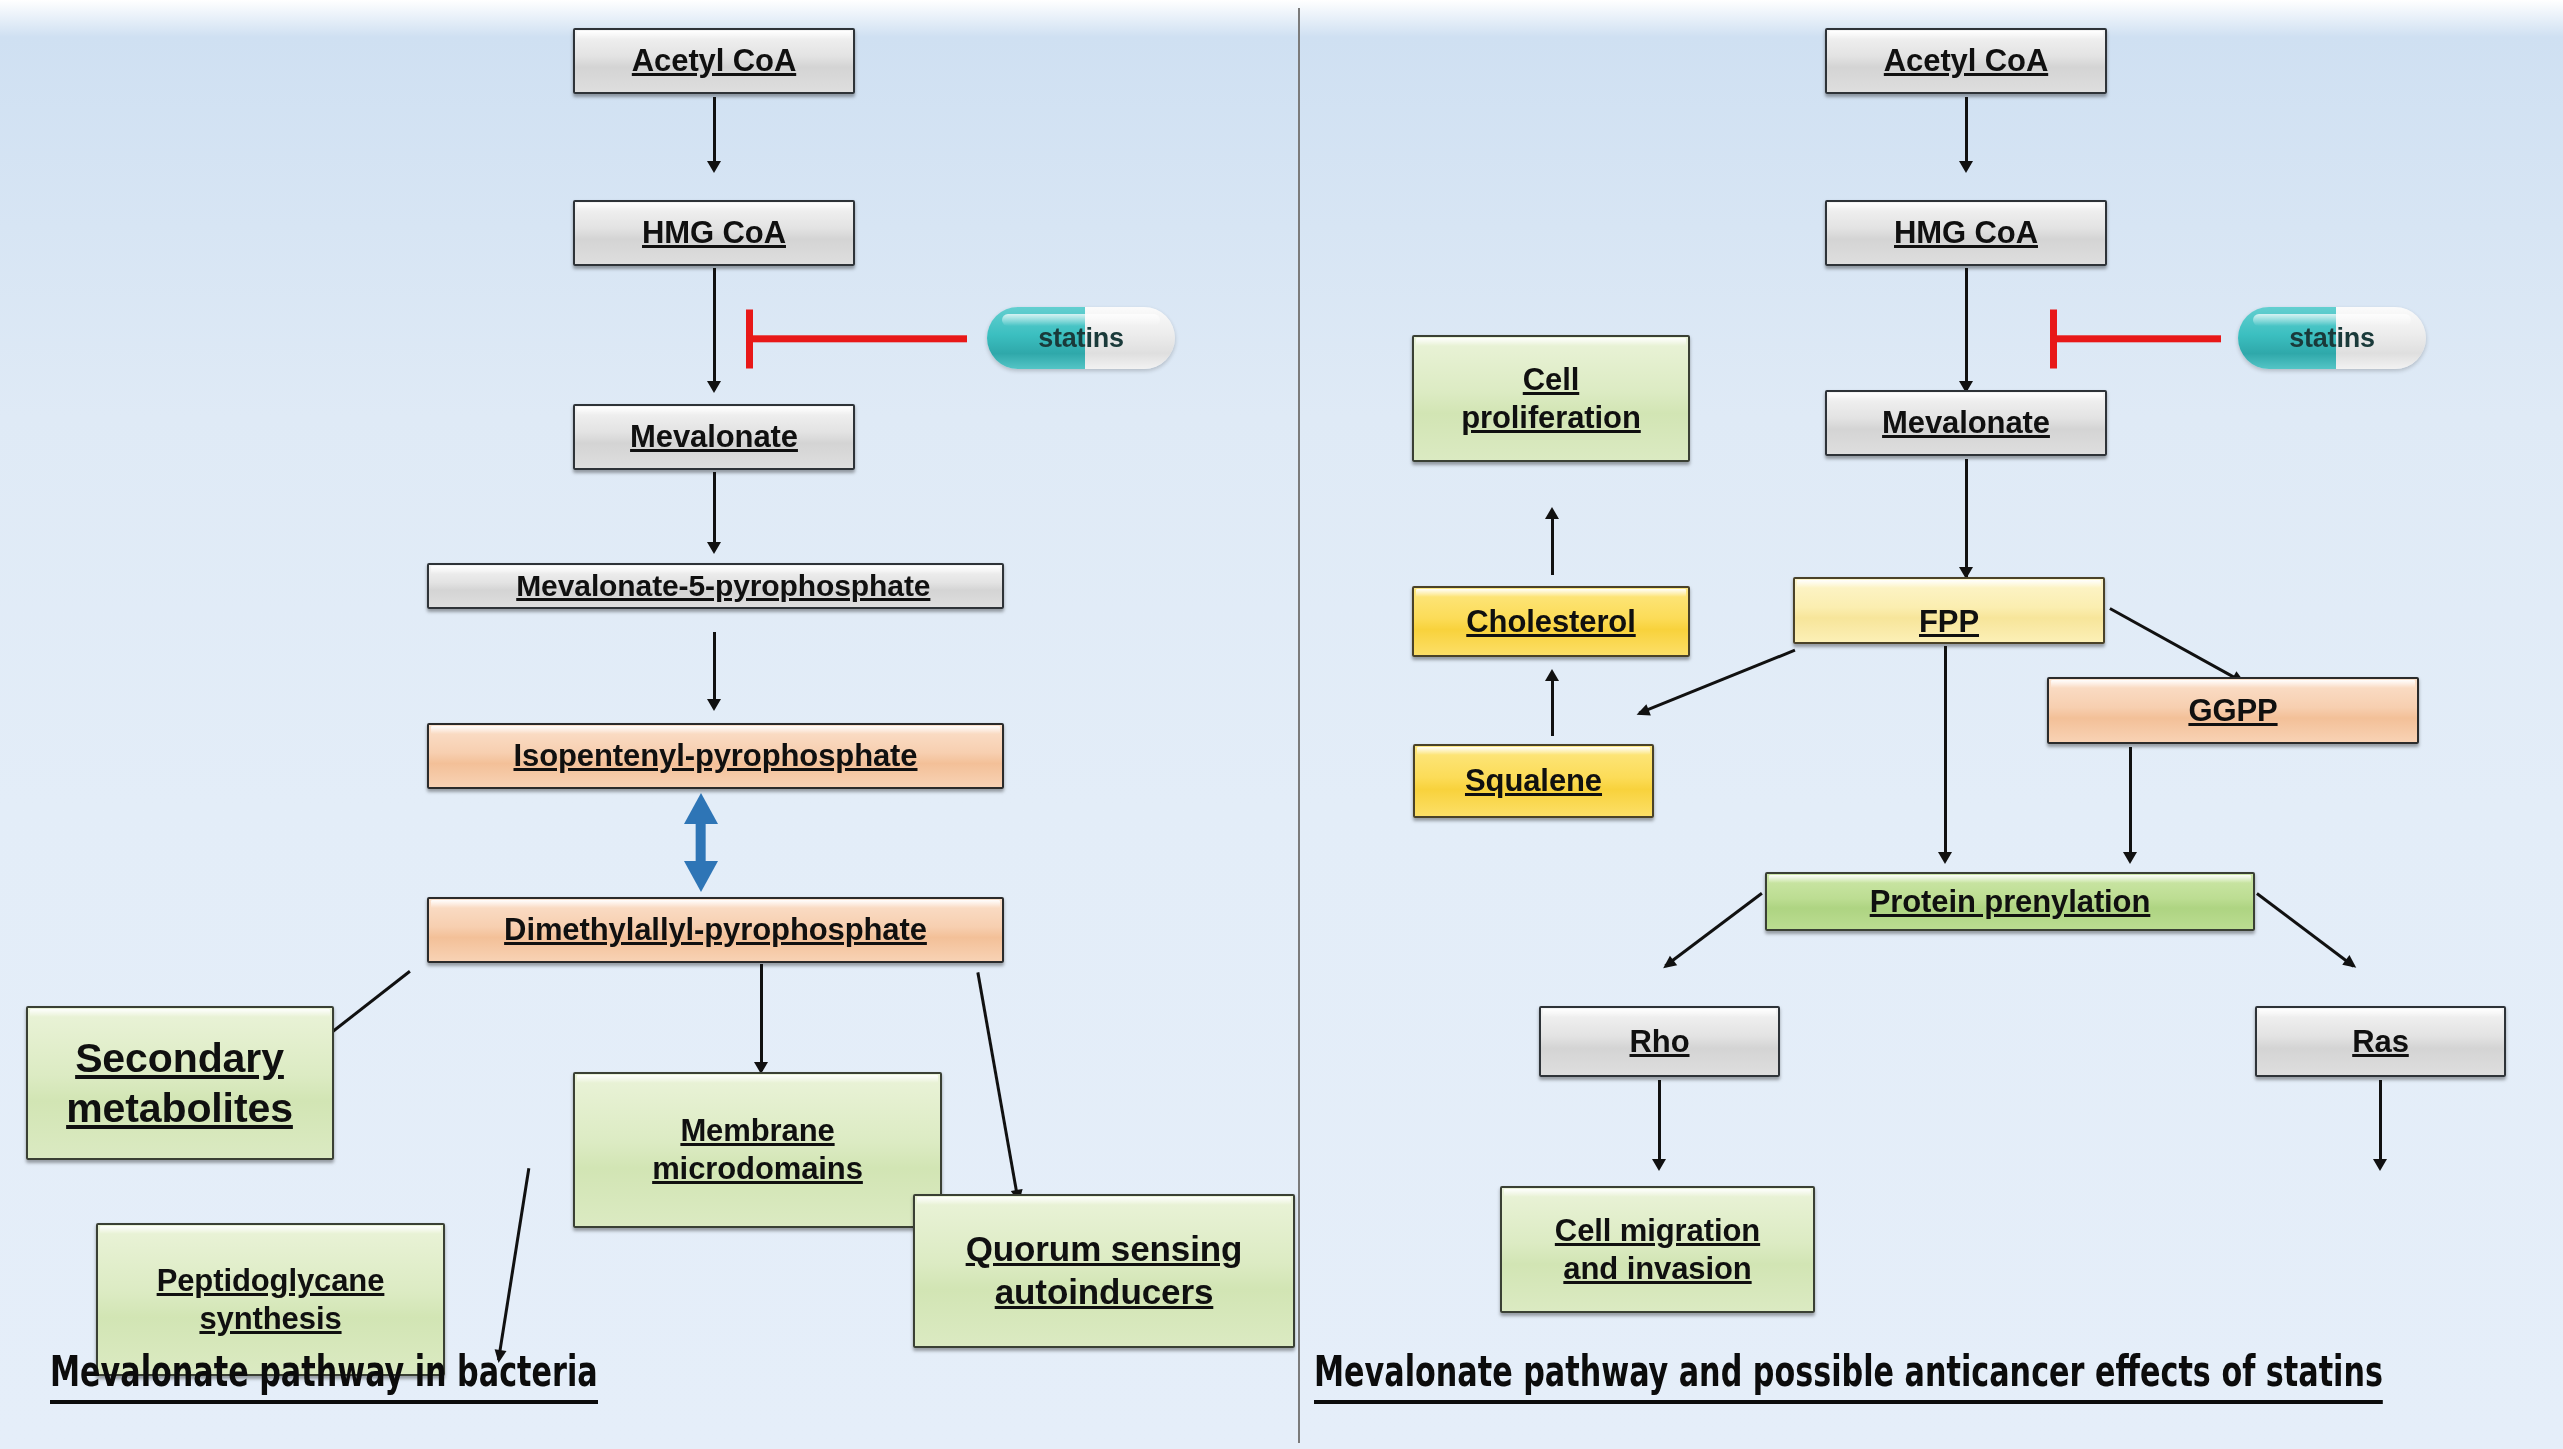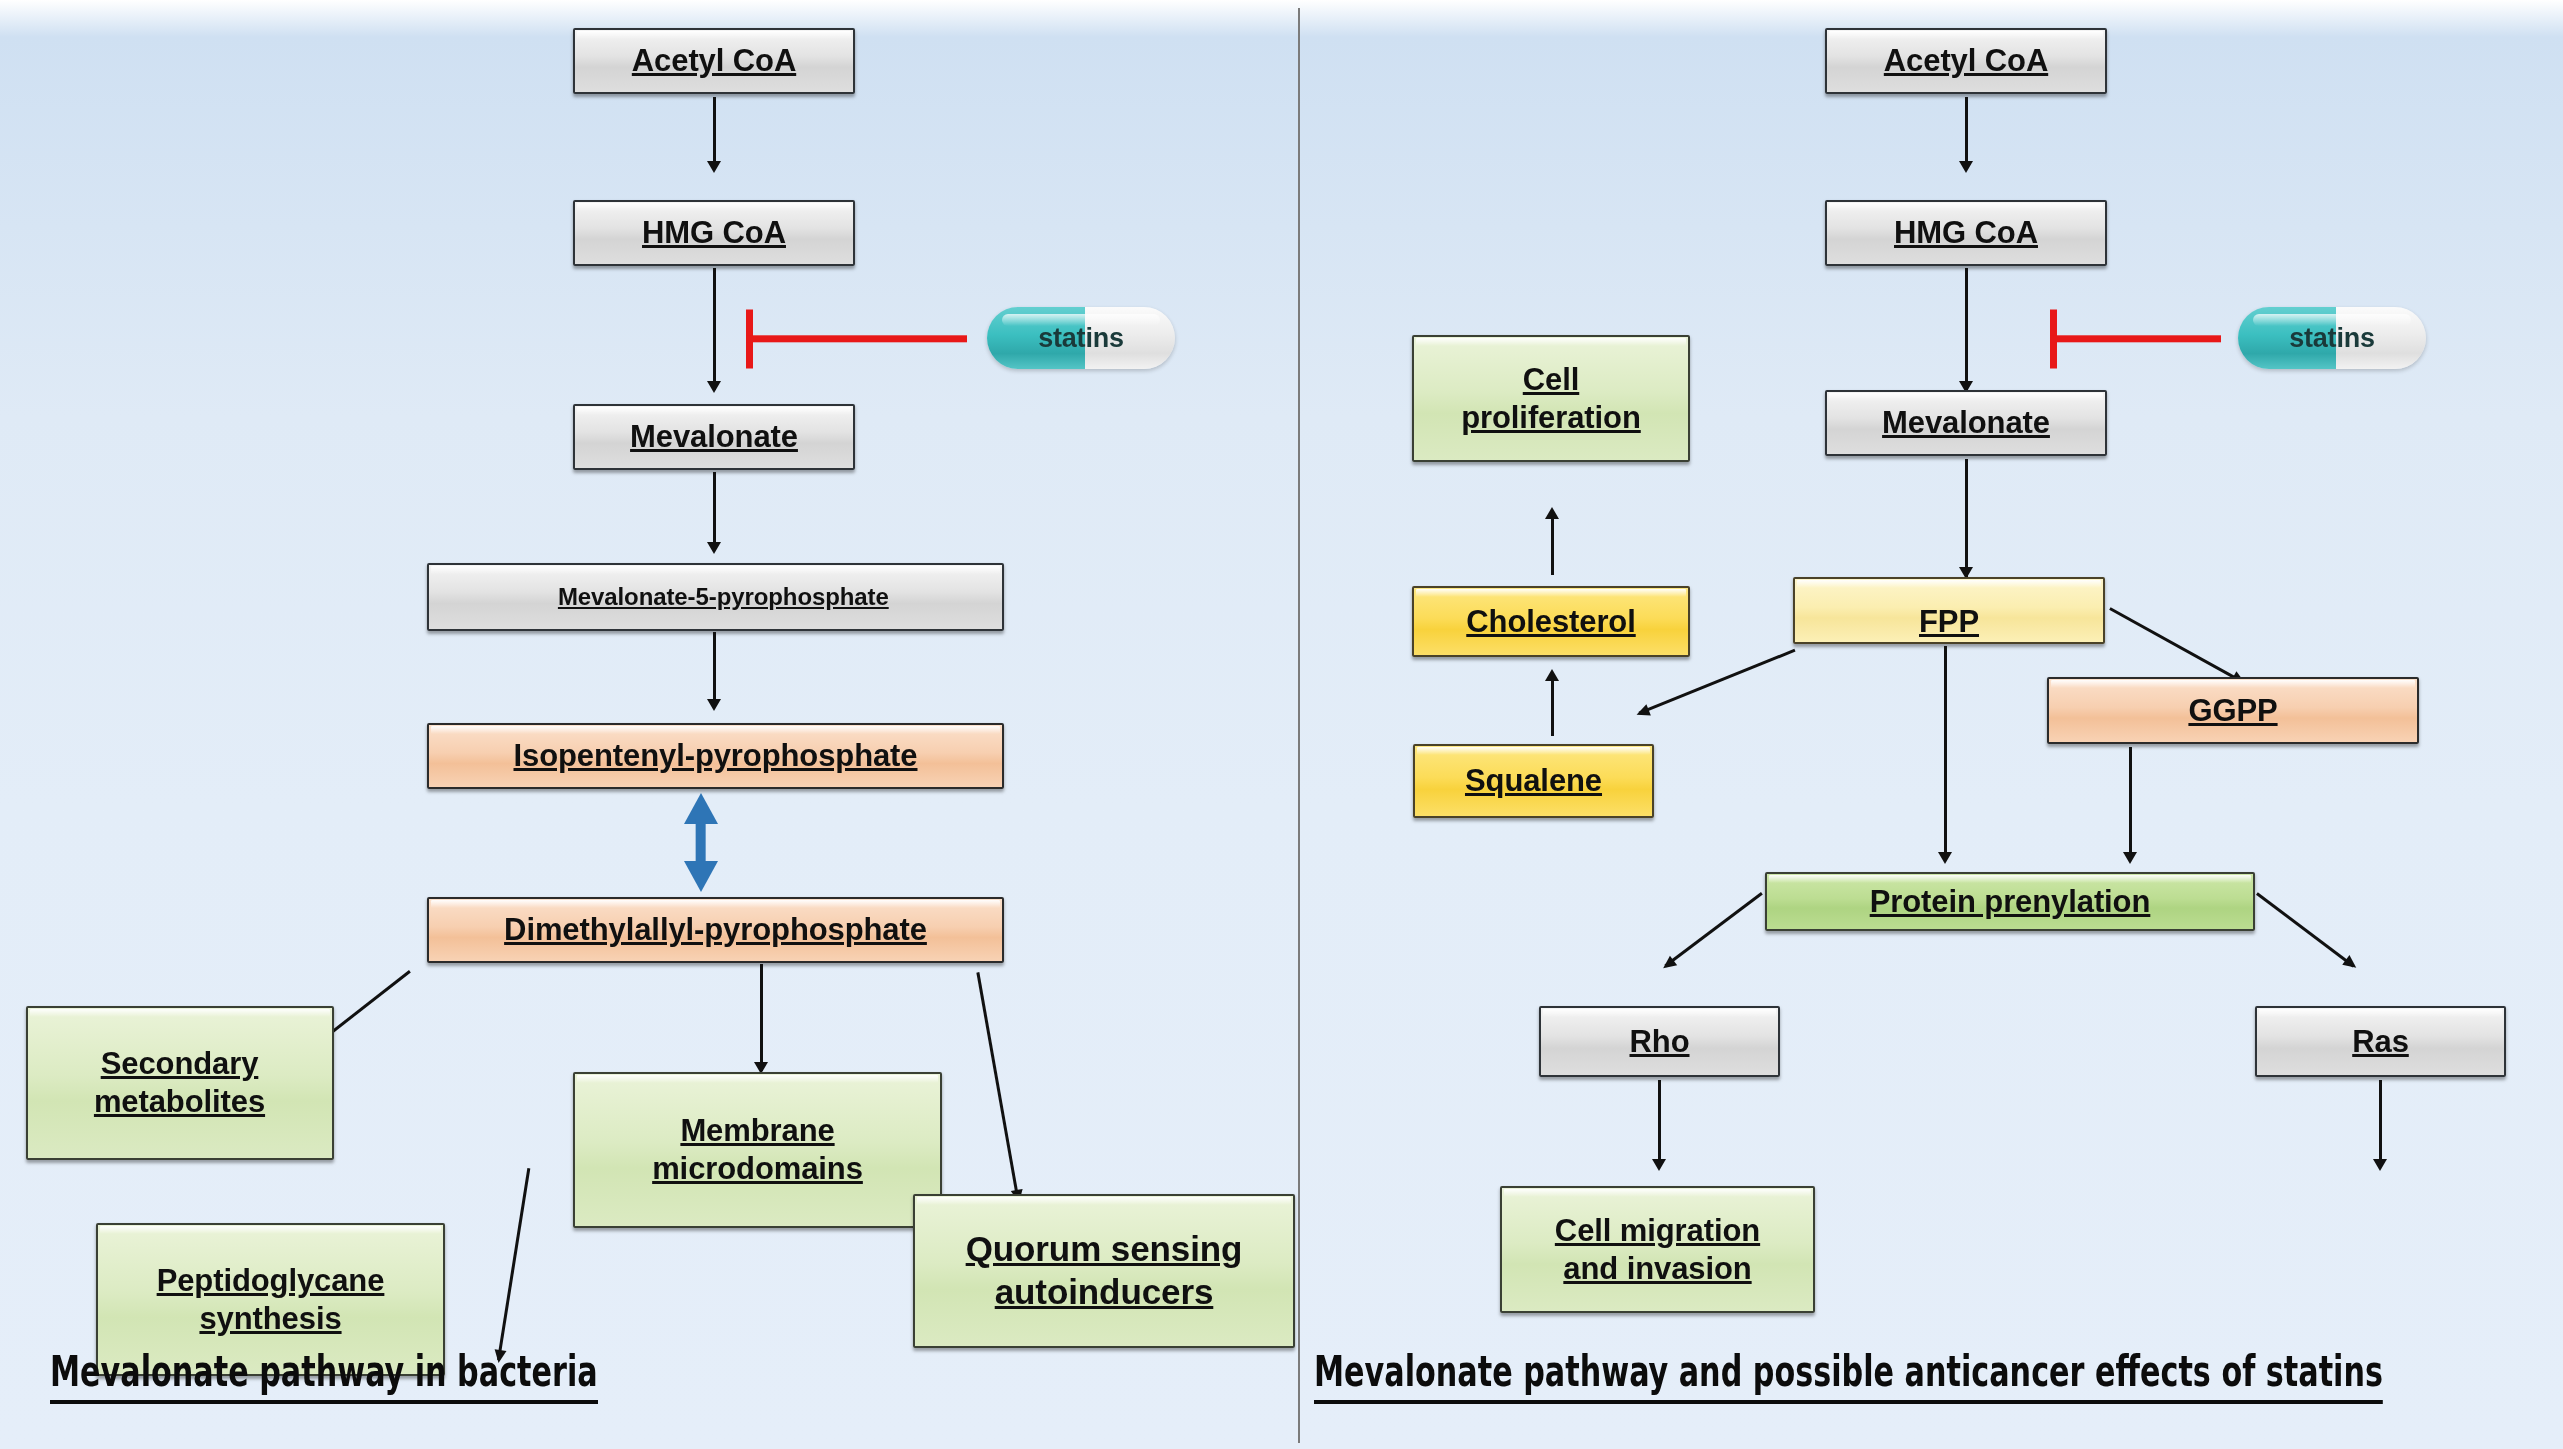--- a/index.html
+++ b/index.html
@@ -141,21 +141,21 @@
       <div class="gloss"></div>
       <span class="ptxt">statins</span>
     </div>
 
     <div class="node n-gray" style="left:573px;top:404px;width:282px;height:66px;font-size:31px;">
       <span class="lbl">Mevalonate</span>
     </div>
     <div class="arrow-v" style="left:713px;top:472px;height:78px;"></div>
     <div class="arrow-head-d" style="left:707px;top:542px;"></div>
 
-    <div class="node n-gray" style="left:427px;top:563px;width:577px;height:68px;font-size:24px;padding-left:21px;">
+    <div class="node n-gray" style="left:427px;top:563px;width:577px;height:46px;font-size:30px;padding-left:21px;">
       <span class="lbl">Mevalonate-5-pyrophosphate</span>
     </div>
     <div class="arrow-v" style="left:713px;top:632px;height:75px;"></div>
     <div class="arrow-head-d" style="left:707px;top:699px;"></div>
 
     <div class="node n-peach" style="left:427px;top:723px;width:577px;height:66px;font-size:31px;">
       <span class="lbl">Isopentenyl-pyrophosphate</span>
     </div>
 
     <div class="dbl-arrow" style="left:683px;top:793px;width:35px;height:99px;">
@@ -173,21 +173,21 @@
     </div>
     <div class="diag" style="left:529px;top:1167px;width:194px;transform:rotate(-261deg);">
       <span class="head"></span>
     </div>
     <div class="arrow-v" style="left:760px;top:964px;height:107px;"></div>
     <div class="arrow-head-d" style="left:754px;top:1062px;"></div>
     <div class="diag" style="left:978px;top:971px;width:231px;transform:rotate(80deg);">
       <span class="head"></span>
     </div>
 
-    <div class="node n-green" style="left:25.5px;top:1006px;width:308px;height:154px;font-size:31px;white-space:pre-line;">
+    <div class="node n-green" style="left:25.5px;top:1006px;width:308px;height:154px;font-size:41px;white-space:pre-line;">
       <span class="lbl">Secondary
 metabolites</span>
     </div>
 
     <div class="node n-green" style="left:96px;top:1223px;width:349px;height:153px;font-size:31px;white-space:pre-line;">
       <span class="lbl">Peptidoglycane
 synthesis</span>
     </div>
 
     <div class="node n-green" style="left:573px;top:1072px;width:369px;height:156px;font-size:31px;white-space:pre-line;">

